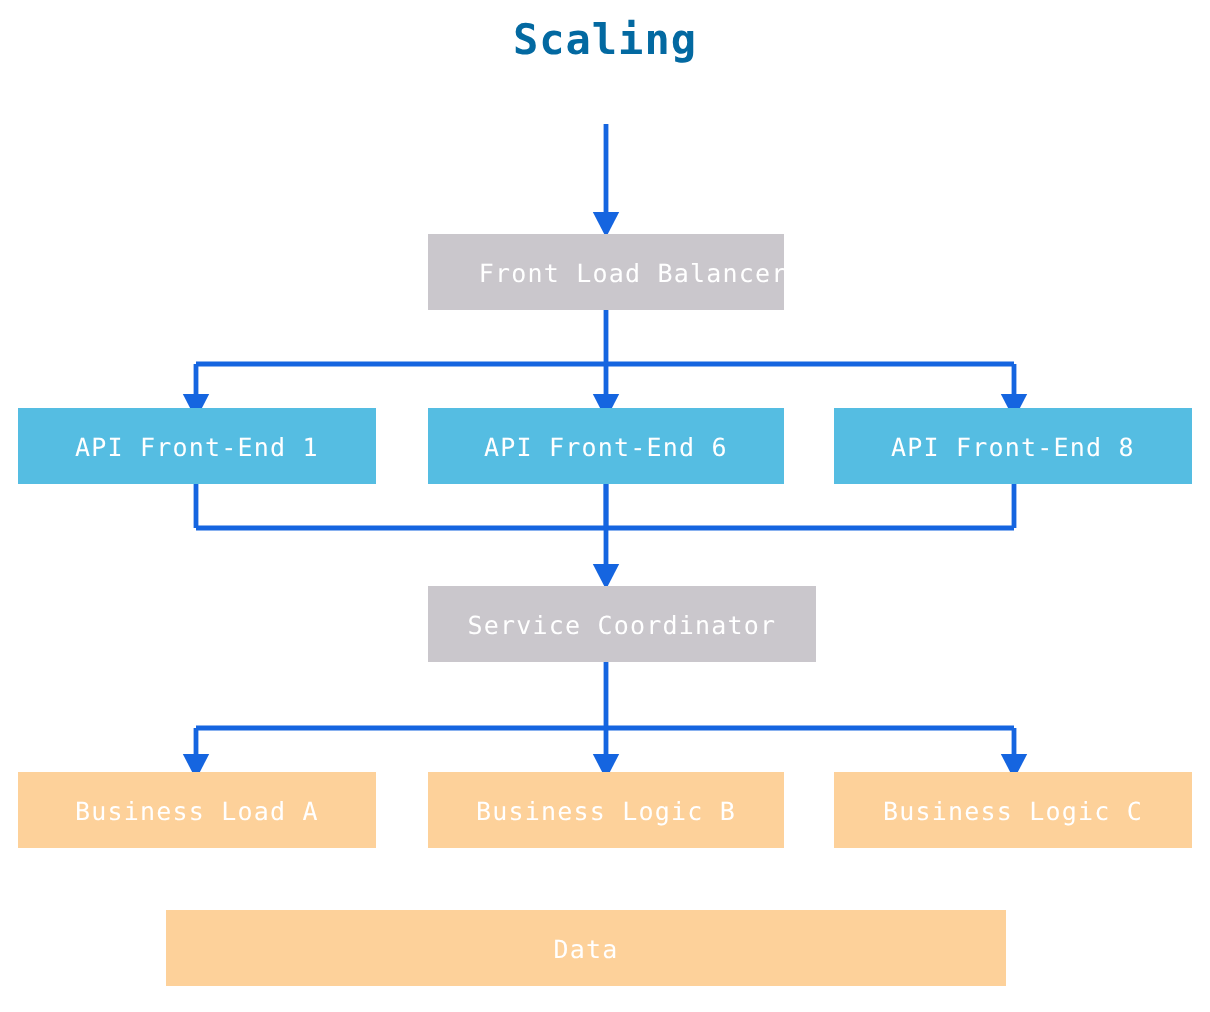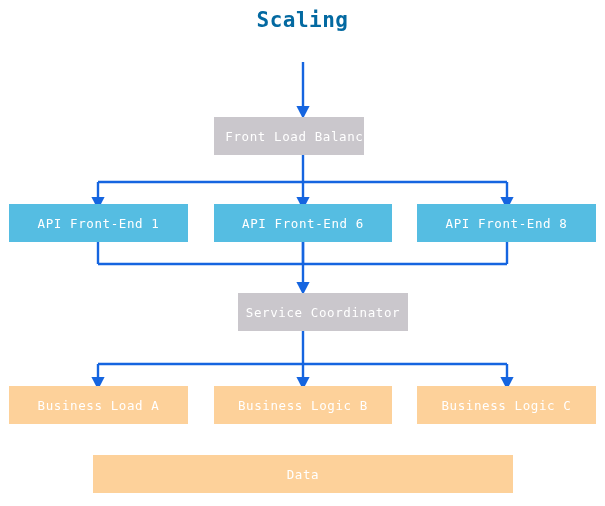--- a/index.html
+++ b/index.html
@@ -91,49 +91,49 @@
 
     <g>
       <path d="M303,331 L303,364" stroke="#1565e0" stroke-width="2.4" fill="none"></path>
       <path d="M98,364 L507,364" stroke="#1565e0" stroke-width="2.4" fill="none"></path>
       <line x1="98" y1="364" x2="98" y2="383" stroke="#1565e0" stroke-width="2.4" marker-end="url(#arrowhead)"></line>
       <line x1="303" y1="364" x2="303" y2="383" stroke="#1565e0" stroke-width="2.4" marker-end="url(#arrowhead)"></line>
       <line x1="507" y1="364" x2="507" y2="383" stroke="#1565e0" stroke-width="2.4" marker-end="url(#arrowhead)"></line>
     </g>
   </svg>
 
-  <div class="node node-gray" style="left:214px; top:117px; width:150px; height:38px;padding-left:27px;">
+  <div class="node node-gray" style="left:214px; top:117px; width:178px; height:38px;padding-left:27px;">
     <span>Front Load Balancer</span>
   </div>
 
   <div class="node node-blue" style="left:9px; top:204px; width:179px; height:38px;">
     <span>API Front-End 1</span>
   </div>
 
   <div class="node node-blue" style="left:214px; top:204px; width:178px; height:38px;">
     <span>API Front-End 6</span>
   </div>
 
   <div class="node node-blue" style="left:417px; top:204px; width:179px; height:38px;">
     <span>API Front-End 8</span>
   </div>
 
-  <div class="node node-gray" style="left:214px; top:293px; width:170px; height:38px;margin-left:24px;">
+  <div class="node node-gray" style="left:214px; top:293px; width:194px; height:38px;">
     <span>Service Coordinator</span>
   </div>
 
   <div class="node node-orange" style="left:9px; top:386px; width:179px; height:38px;">
     <span>Business Load A</span>
   </div>
 
   <div class="node node-orange" style="left:417px; top:386px; width:179px; height:38px;">
     <span>Business Logic C</span>
   </div>
 
   <div class="node node-orange" style="left:214px; top:386px; width:178px; height:38px;">
     <span>Business Logic B</span>
   </div>
 
-  <div class="node node-orange" style="left:93px; top:455px; width:420px; height:38px;">
+  <div class="node node-orange" style="left:83px; top:455px; width:420px; height:38px;">
     <span>Data</span>
   </div>
 
 </div>
 
 </body></html>

